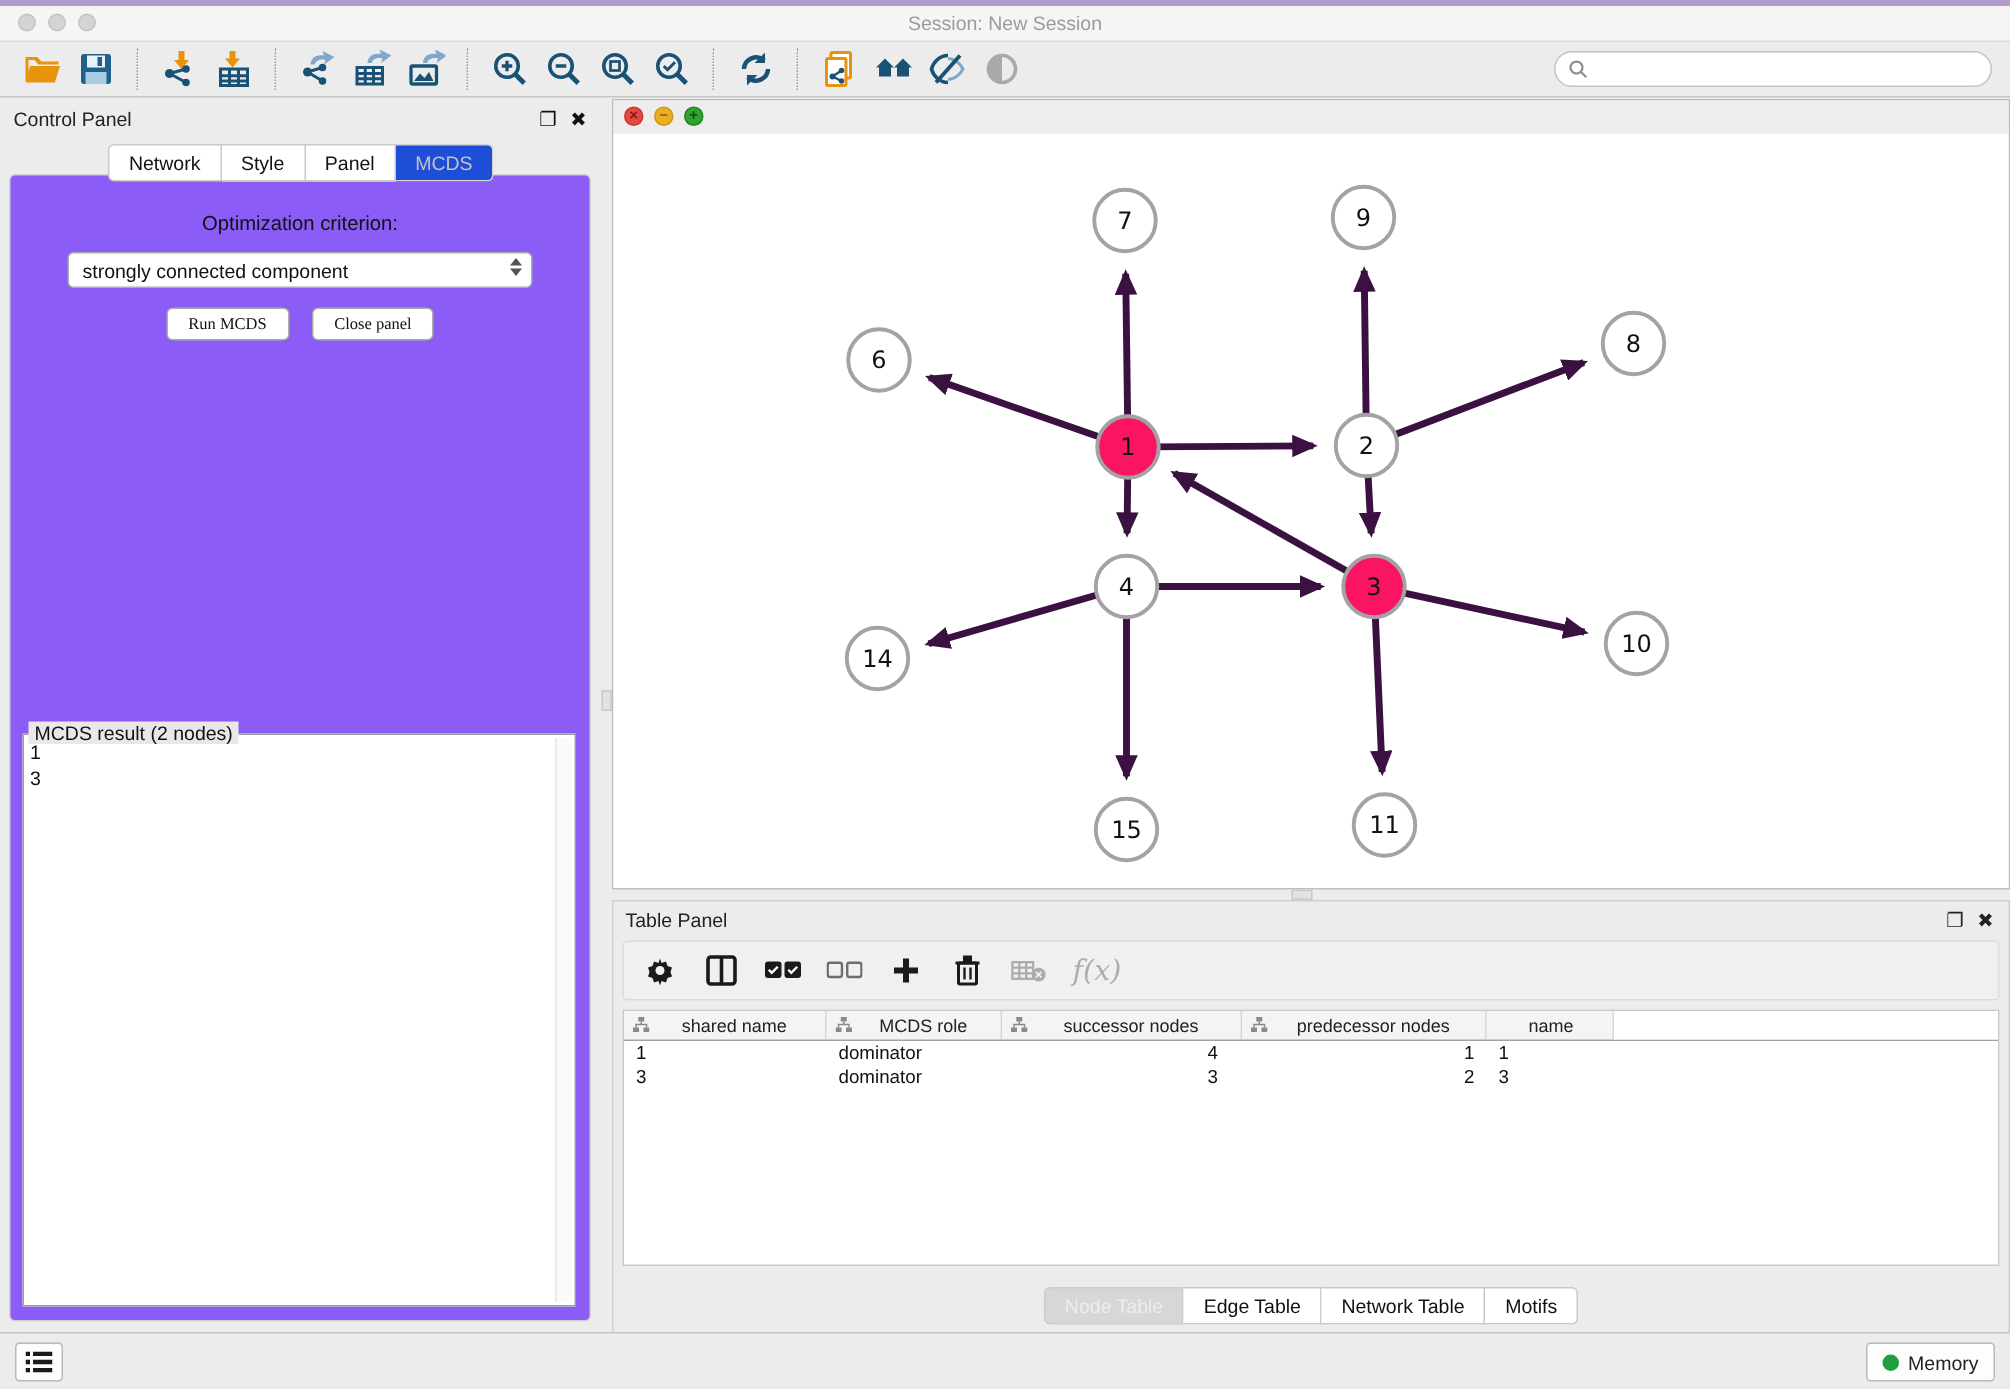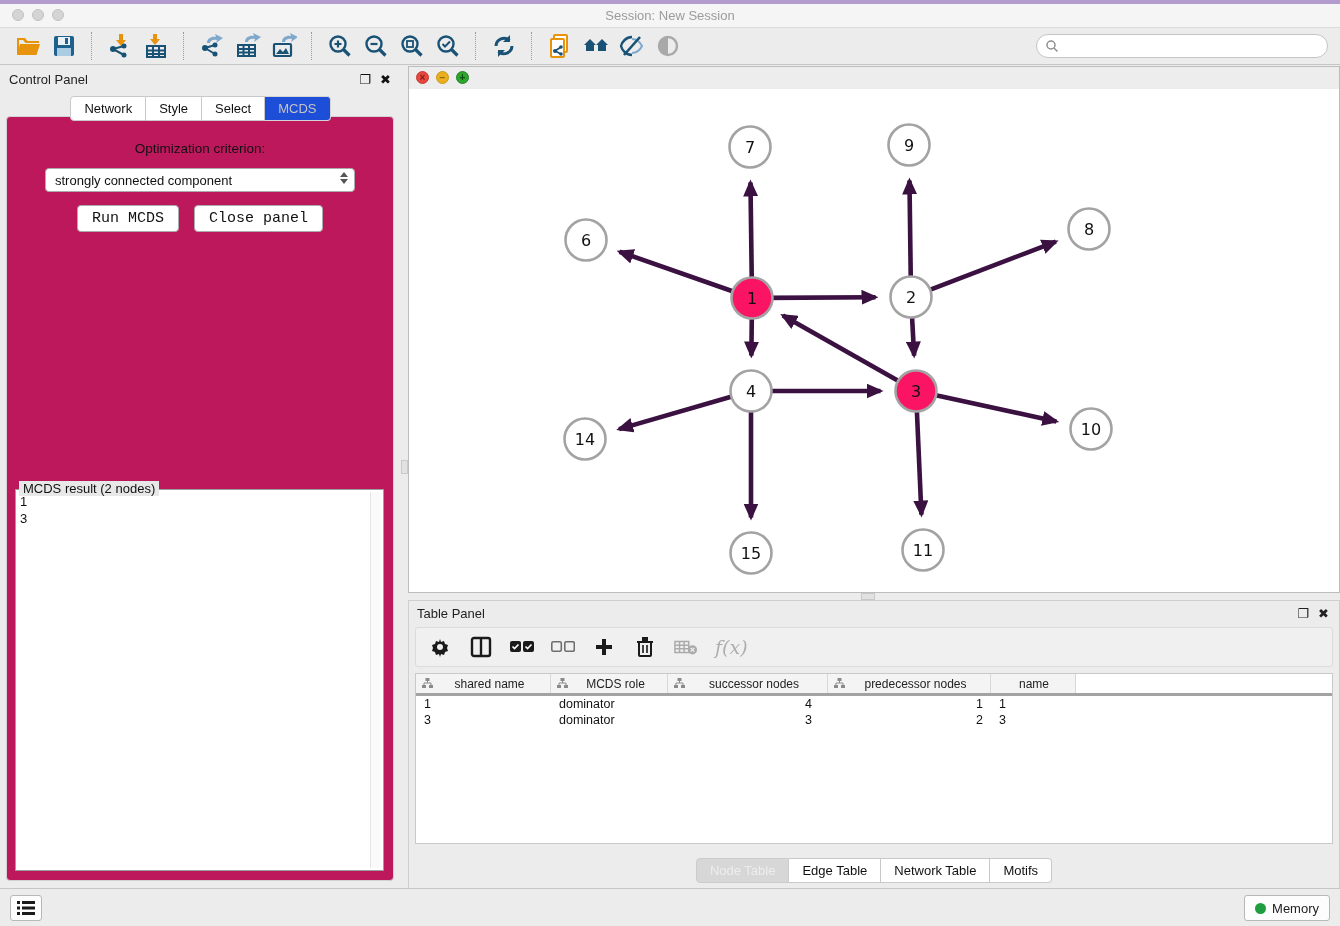--- a/index.html
+++ b/index.html
@@ -23,30 +23,30 @@
   
   .control-panel{position:absolute;left:0;top:66px;width:401px;bottom:37px;background:#ECECEC;}
   .panel-head{height:26px;position:relative;}
   .panel-head .ph-title{position:absolute;left:9px;top:6px;font-size:13px;color:#222;}
   .panel-head .ph-icons{position:absolute;right:10px;top:6px;display:flex;gap:9px;font-size:13px;color:#111;}
   .cp-tabs{position:absolute;left:0;right:0;top:30px;display:flex;justify-content:center;z-index:2;}
   .tab{font-size:13px;padding:4px 13px;background:#fff;border:1px solid #C9C9C9;border-left:none;color:#111;cursor:pointer;text-align:right;}
   .tab:first-child{border-left:1px solid #C9C9C9;border-radius:4px 0 0 4px;}
   .tab:last-child{border-radius:0 4px 4px 0;}
   .tab.active{background:#1d4ed8;color:#C4C4C4;border-color:#D4D4D4;}
-  .cp-body{position:absolute;left:6px;right:7px;top:50px;bottom:8px;background:#be185d;border:1px solid #D2D2D2;border-radius:4px;}
+  .cp-body{position:absolute;left:6px;right:7px;top:50px;bottom:8px;background:#8b5cf6;border:1px solid #D2D2D2;border-radius:4px;}
   .opt-label{text-align:center;margin-top:24px;font-size:13.5px;color:#111;}
   .dropdown{margin:12px auto 0 auto;width:308px;height:22px;background:#fff;border:1px solid #ABABAB;border-radius:4px;display:flex;align-items:center;position:relative;cursor:pointer;}
   .dropdown .dd-text{font-size:13px;margin-left:9px;color:#111;}
   .dd-arrows{position:absolute;right:6px;top:3px;display:flex;flex-direction:column;gap:2px;}
   .dd-arrows i{width:0;height:0;border-left:4px solid transparent;border-right:4px solid transparent;}
   .dd-arrows i.up{border-bottom:5px solid #555;}
   .dd-arrows i.down{border-top:5px solid #555;}
   .cp-buttons{display:flex;justify-content:center;gap:15px;margin-top:13px;}
-  .btn{background:#fff;border:1px solid #ABABAB;border-radius:4px;font-size:15px;padding:4px 14px;color:#111;cursor:pointer;font-family:Liberation Mono, monospace;}
+  .btn{background:#fff;border:1px solid #ABABAB;border-radius:4px;font-size:11px;padding:4px 14px;color:#111;cursor:pointer;font-family:Liberation Serif, serif;}
   .result-group{position:absolute;left:8px;right:9px;top:372px;bottom:9px;border:1px solid #9E9E9E;background:#fff;}
   .result-legend{position:absolute;top:-9px;left:3px;background:#E8E8E8;font-size:13px;padding:0 4px;color:#111;}
   .result-body{position:absolute;inset:3px 13px 2px 4px;font-size:13px;line-height:17px;white-space:pre;overflow:hidden;color:#111;}
   .result-scroll{position:absolute;top:2px;bottom:2px;right:2px;width:10px;background:#FAFAFA;border-left:1px solid #E6E6E6;}
   
   .vsplit{position:absolute;left:401px;top:66px;bottom:37px;width:7px;background:#ECECEC;border-right:1px solid #ADADAD;}
   .vsplit .grip{position:absolute;top:394px;left:0px;width:7px;height:14px;background:#E2E2E2;border:1px solid #C9C9C9;box-sizing:border-box;}
   .hsplit{position:absolute;left:408px;right:0;top:593px;height:7px;background:#ECECEC;}
   .hsplit .grip{position:absolute;left:453px;top:0;width:14px;height:7px;background:#E2E2E2;border:1px solid #C9C9C9;box-sizing:border-box;}
   
@@ -61,21 +61,21 @@
   .net-canvas{position:absolute;left:0;right:0;top:22px;bottom:0;background:#fff;}
   
   .table-panel{position:absolute;left:408px;top:600px;right:0;bottom:37px;background:#ECECEC;border:1px solid #CFCFCF;box-sizing:border-box;}
   .tp-head{height:24px;position:relative;}
   .tp-head .ph-title{position:absolute;left:8px;top:5px;font-size:13px;}
   .tp-head .ph-icons{position:absolute;right:10px;top:5px;display:flex;gap:9px;font-size:13px;}
   .tp-toolbar{position:absolute;left:6px;right:6px;top:26px;height:40px;background:#F0F0F0;border:1px solid #DBDBDB;border-radius:3px;display:flex;align-items:center;padding-left:12px;box-sizing:border-box;gap:17px;}
   .tpt-icon{width:24px;height:24px;display:flex;align-items:center;justify-content:center;cursor:pointer;}
   .fx{font-family:"DejaVu Serif",serif;font-style:italic;font-size:19px;color:#ADADAD;cursor:default;}
   .data-table{position:absolute;left:6px;right:6px;top:72px;bottom:44px;background:#fff;border:1px solid #C9C9C9;overflow:hidden;}
-  .dt-header{display:flex;height:19px;background:#F4F4F4;border-bottom:3px solid #a3a3a3;font-size:12px;color:#222;}
+  .dt-header{display:flex;height:19px;background:#F4F4F4;border-bottom:1px solid #a3a3a3;font-size:12px;color:#222;}
   .dt-hcell{display:flex;align-items:center;border-right:1px solid #D8D8D8;box-sizing:border-box;padding-left:6px;position:relative;cursor:pointer;}
   .dt-hcell .hlabel{flex:1;text-align:center;padding-right:4px;}
   .dt-row{display:flex;height:16px;font-size:12.5px;color:#111;}
   .dt-cell{box-sizing:border-box;padding:1px 8px 0 8px;overflow:hidden;white-space:nowrap;}
   .al-r{text-align:right;}
   .tp-tabs{position:absolute;left:0;right:0;bottom:5px;display:flex;justify-content:center;}
   .tp-tabs .tab.active{background:#D7D7D7;color:#EDEDED;border-color:#CCCCCC;}
   
   .statusbar{position:absolute;left:0;right:0;bottom:0;height:37px;background:#ECECEC;border-top:1px solid #C6C6C6;}
   .status-left-btn{position:absolute;left:10px;top:6px;width:30px;height:24px;background:#FDFDFD;border:1px solid #B8B8B8;border-radius:3px;display:flex;align-items:center;justify-content:center;cursor:pointer;}
@@ -237,21 +237,21 @@
   <div class="panel-head">
     <span class="ph-title">Control Panel</span>
     <span class="ph-icons">
       <span>❐</span>
       <span>✖</span>
     </span>
   </div>
   <div class="cp-tabs">
     <span class="tab">Network</span>
     <span class="tab">Style</span>
-    <span class="tab">Select</span>
+    <span class="tab">Panel</span>
     <span class="tab active">MCDS</span>
   </div>
   <div class="cp-body">
     <div class="opt-label">Optimization criterion:</div>
     <div class="dropdown">
       <span class="dd-text">strongly connected component</span>
       <span class="dd-arrows">
           <i class="up"></i>
           <i class="down"></i>
         </span>

